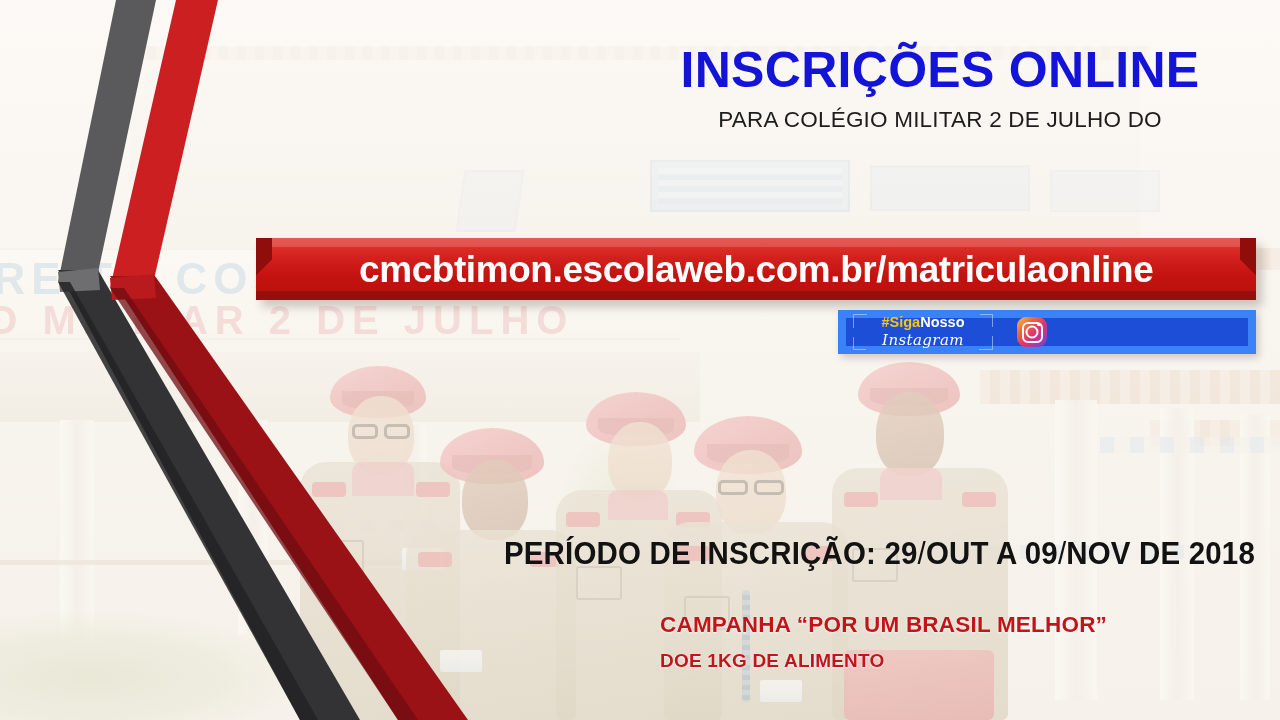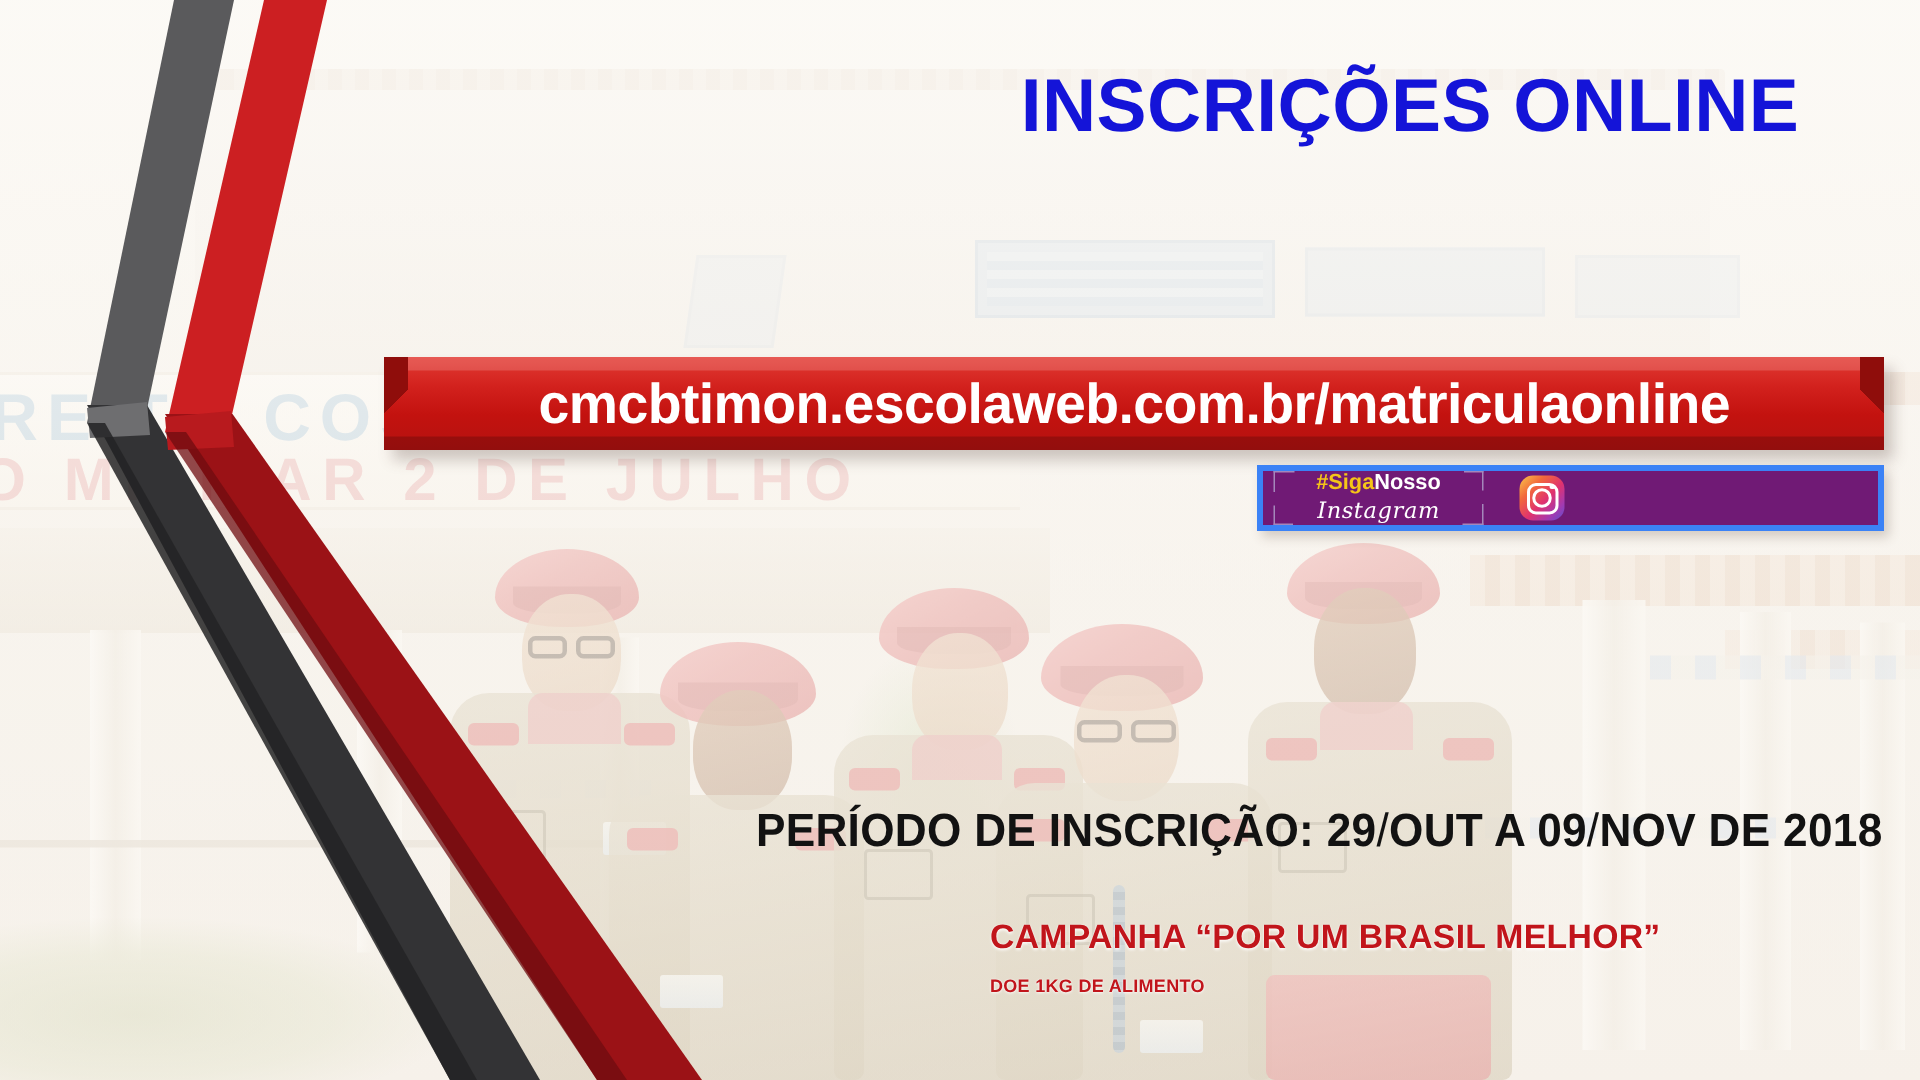--- a/index.html
+++ b/index.html
@@ -226,21 +226,21 @@
     position:relative; z-index:3;
     font-size:37.5px; font-weight:700; color:#ffffff;
     letter-spacing:-.4px; white-space:nowrap;
     font-family:"Liberation Sans", sans-serif;
     transform:scaleX(.985);
   }
 
   
   .insta-bar {
     position:absolute; left:838px; top:310px; width:418px; height:44px;
-    background:#701a75; border:4px solid #3b82f6;
+    background:#1d4ed8; border:8px solid #3b82f6;
     display:flex; align-items:center;
     box-shadow:3px 4px 7px rgba(90,70,60,.24);
   }
   .siga-box {
     position:relative; width:140px; height:40px; margin-left:7px;
     display:flex; flex-direction:column; align-items:center; justify-content:center;
   }
   .siga-box::before, .siga-box::after {
     content:""; position:absolute; width:13px; height:13px; opacity:.55;
   }
@@ -295,21 +295,21 @@
   .campaign {
     position:absolute; left:660px; top:612px; width:600px;
   }
   .camp-title {
     font-size:22.5px; font-weight:700; color:#c1151b;
     letter-spacing:.2px; white-space:nowrap;
     text-shadow:0 1px 2px rgba(255,255,255,.8), 0 0 1px rgba(255,255,255,.9);
   }
   .camp-sub {
     margin-top:12px;
-    font-size:12px; font-weight:700; color:#c1151b;
+    font-size:19px; font-weight:700; color:#c1151b;
     line-height:1.2; letter-spacing:.2px;
     text-shadow:0 1px 2px rgba(255,255,255,.8), 0 0 1px rgba(255,255,255,.9);
   }
 </style>
 </head>
 <body>
 
 <div id="poster">
 
   <div class="photo-layer">
@@ -419,20 +419,21 @@
 
       <polygon points="110,278 154,274 156,298 112,300" fill="#b81a1e"></polygon>
 
       <polygon points="110,288 124,288 418,720 398,720" fill="#6f0c10" opacity="0.75"></polygon>
     </svg>
   </div>
 
   <div class="headline-block">
     <div class="headline">INSCRIÇÕES ONLINE</div>
     <div class="subline">
+      <div>PARA COLÉGIO MILITAR 2 DE JULHO DO</div>
     </div>
   </div>
 
   <div class="url-banner">
     <div class="bev-left"></div>
     <div class="bev-right"></div>
     <span class="url-text">cmcbtimon.escolaweb.com.br/matriculaonline</span>
   </div>
 
   <div class="insta-bar">

